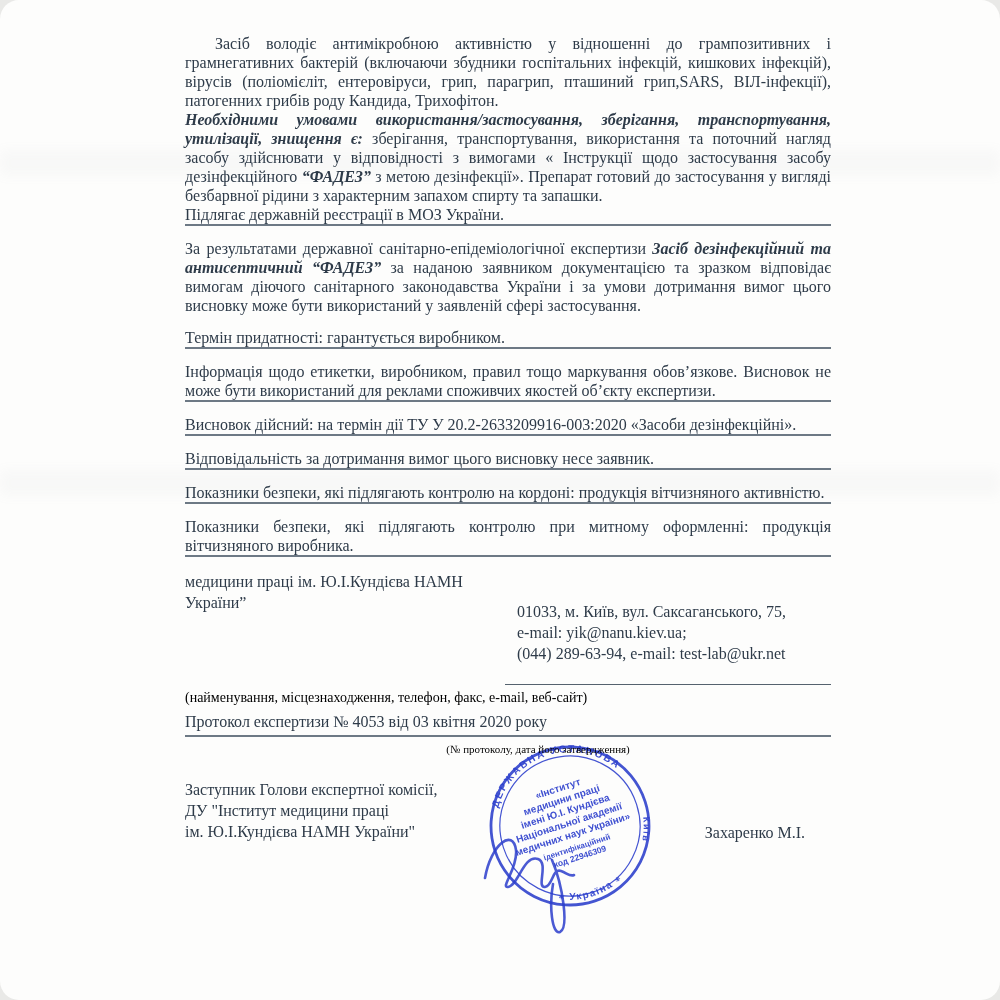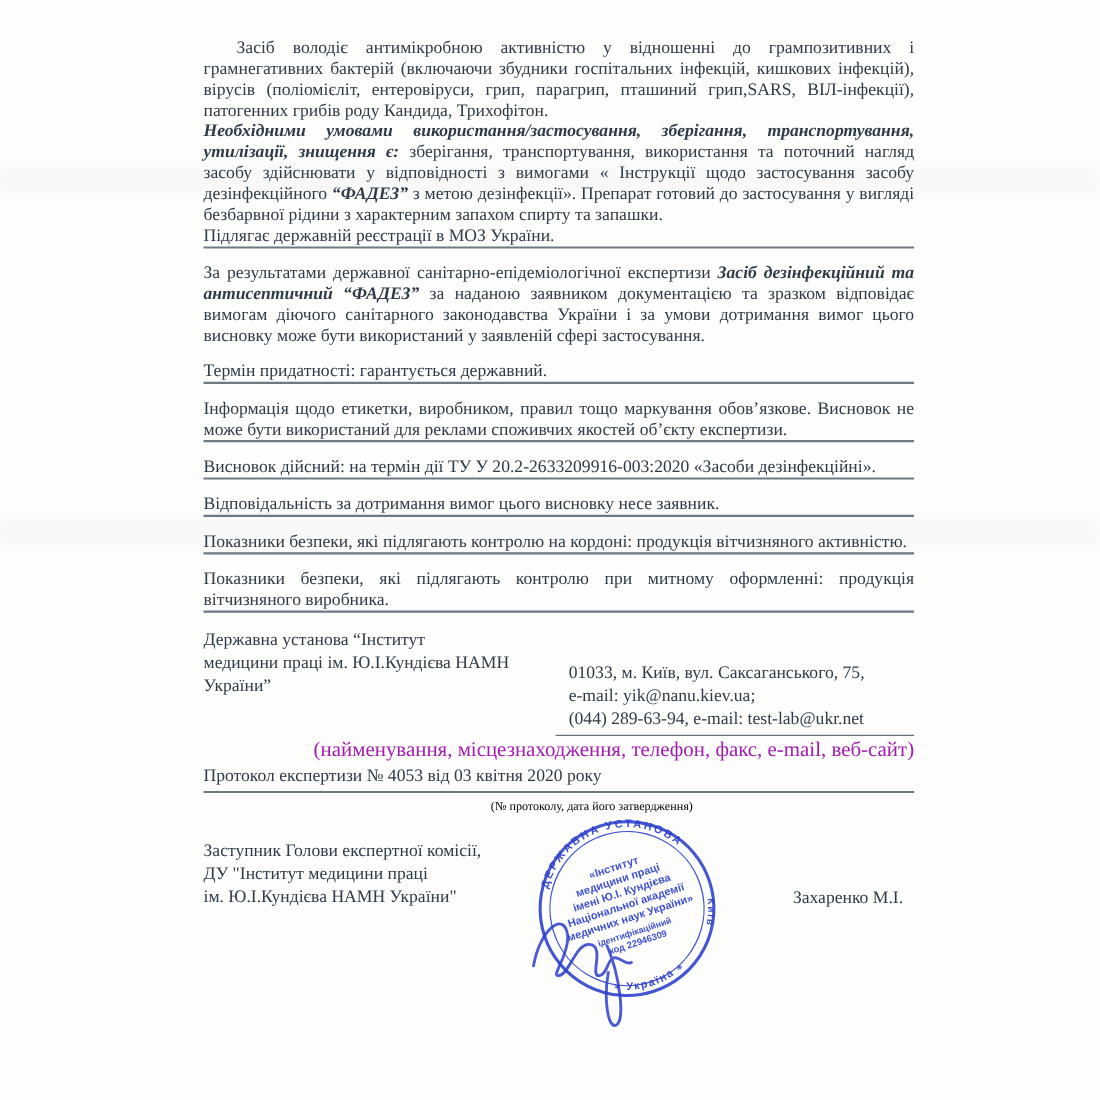--- a/index.html
+++ b/index.html
@@ -1,70 +1,70 @@
 <!DOCTYPE html>
 <html><head>
 <meta charset="utf-8">
 <style>
   html,body{margin:0;padding:0;background:#e9e9e7;}
   .page{
     position:relative;width:1000px;height:1000px;margin:0 auto;
     background:#fdfdfc;overflow:hidden;
     font-family:"Liberation Serif","DejaVu Serif",serif;
     color:#2e3b49;
+    border-radius:19px;
   }
   .scan-streak{position:absolute;left:0;width:100%;height:26px;background:#9aa0a6;opacity:0.05;filter:blur(6px);pointer-events:none;}
   .content{
     position:absolute;left:185px;top:34px;width:646px;
     font-size:16px;line-height:19px;text-align:justify;
   }
   p.para{margin:0;padding:0;}
   p.para.sp{margin-top:13px;}
   p.para.rule{border-bottom:2px solid rgba(72,88,102,.8);padding-bottom:0;}
   p.para.indent{text-indent:30px;}
   .b{font-weight:bold;font-style:italic;}
   .org-row{display:flex;margin-top:14px;}
   .org-left{width:320px;}
   .org-left div,.org-right div,.sig-left div{line-height:21px;}
   .org-right{width:326px;padding-top:30px;border-bottom:1.5px solid #55626e;
-             padding-bottom:4px;margin-left:0;padding-left:12px;box-sizing:border-box;}
-  .caption-right{font-size:19px;text-align:right;margin-top:3px;color:#a21caf;}
+             padding-bottom:20px;margin-left:0;padding-left:12px;box-sizing:border-box;}
+  .caption-right{font-size:14px;margin-top:3px;color:#000000;}
   .protocol-line{margin-top:5px;border-bottom:2px solid rgba(72,88,102,.8);padding-bottom:4px;}
   .caption-center{font-size:11px;text-align:center;padding-left:60px;margin-top:3px;color:#000000;}
   .sig-row{display:flex;align-items:flex-end;margin-top:20px;}
-  .sig-name{margin-left:auto;margin-right:10px;white-space:nowrap;}
+  .sig-name{margin-left:auto;margin-right:26px;white-space:nowrap;}
   .stamp-wrap{position:absolute;left:452px;top:736px;width:240px;height:215px;
               mix-blend-mode:multiply;pointer-events:none;}
   .stamp-wrap svg{display:block;}
 </style>
 </head>
 <body>
 
 <div class="page">
   <div class="scan-streak" style="top:150px;"></div>
   <div class="scan-streak" style="top:470px;"></div>
 
   <div class="content">
 
     <div>
         <p class="para indent"><span>Засіб володіє антимікробною активністю у відношенні до грампозитивних і грамнегативних бактерій (включаючи збудники госпітальних інфекцій, кишкових інфекцій), вірусів (поліомієліт, ентеровіруси, грип, парагрип, пташиний грип,SARS, ВІЛ-інфекції), патогенних грибів роду Кандида, Трихофітон.</span></p>
         <p class="para"><span class="b">Необхідними умовами використання/застосування, зберігання, транспортування, утилізації, знищення є:</span><span> зберігання, транспортування, використання та поточний нагляд засобу здійснювати у відповідності з вимогами « Інструкції щодо застосування засобу дезінфекційного </span><span class="b">“ФАДЕЗ”</span><span> з метою дезінфекції». Препарат готовий до застосування у вигляді безбарвної рідини з характерним запахом спирту та запашки.</span></p>
         <p class="para rule"><span>Підлягає державній реєстрації в МОЗ України.</span></p>
         <p class="para sp"><span>За результатами державної санітарно-епідеміологічної експертизи </span><span class="b">Засіб дезінфекційний та антисептичний “ФАДЕЗ”</span><span> за наданою заявником документацією та зразком відповідає вимогам діючого санітарного законодавства України і за умови дотримання вимог цього висновку може бути використаний у заявленій сфері застосування.</span></p>
-        <p class="para rule sp"><span>Термін придатності: гарантується державний.</span></p>
+        <p class="para rule sp"><span>Термін придатності: гарантується виробником.</span></p>
         <p class="para rule sp"><span>Інформація щодо етикетки, виробником, правил тощо маркування обов’язкове. Висновок не може бути використаний для реклами споживчих якостей об’єкту експертизи.</span></p>
         <p class="para rule sp"><span>Висновок дійсний: на термін дії ТУ У 20.2-2633209916-003:2020 «Засоби дезінфекційні».</span></p>
         <p class="para rule sp"><span>Відповідальність за дотримання вимог цього висновку несе заявник.</span></p>
         <p class="para rule sp"><span>Показники безпеки, які підлягають контролю на кордоні: продукція вітчизняного активністю.</span></p>
         <p class="para rule sp"><span>Показники безпеки, які підлягають контролю при митному оформленні: продукція вітчизняного виробника.</span></p>
       </div>
 
     <div class="org-row">
       <div class="org-left">
-          <div>Державна установа “Інститут</div>
           <div>медицини праці ім. Ю.І.Кундієва НАМН</div>
           <div>України”</div>
         </div>
       <div class="org-right">
           <div>01033, м. Київ, вул. Саксаганського, 75,</div>
           <div>e-mail: yik@nanu.kiev.ua;</div>
           <div>(044) 289-63-94, e-mail: test-lab@ukr.net</div>
         </div>
     </div>
     <div class="caption-right">(найменування, місцезнаходження, телефон, факс, e-mail, веб-сайт)</div>

